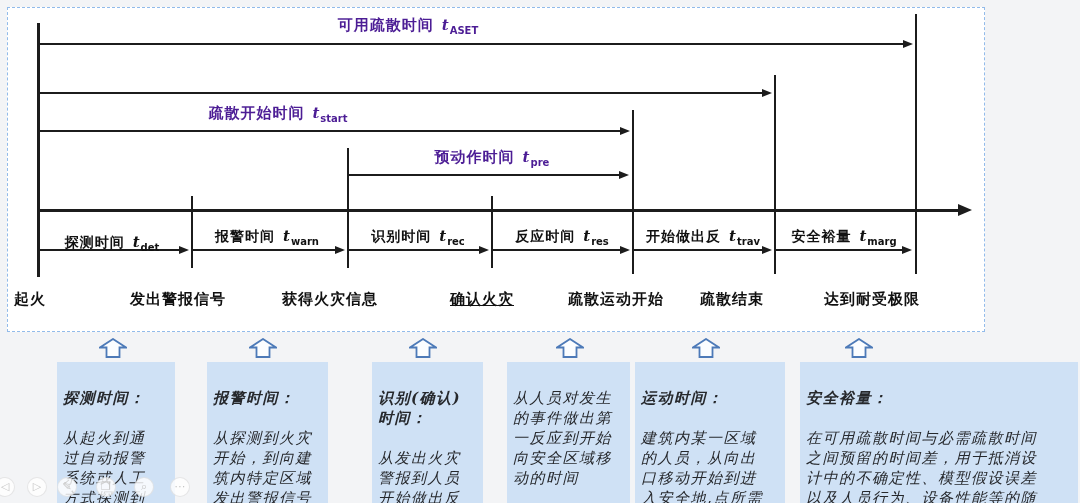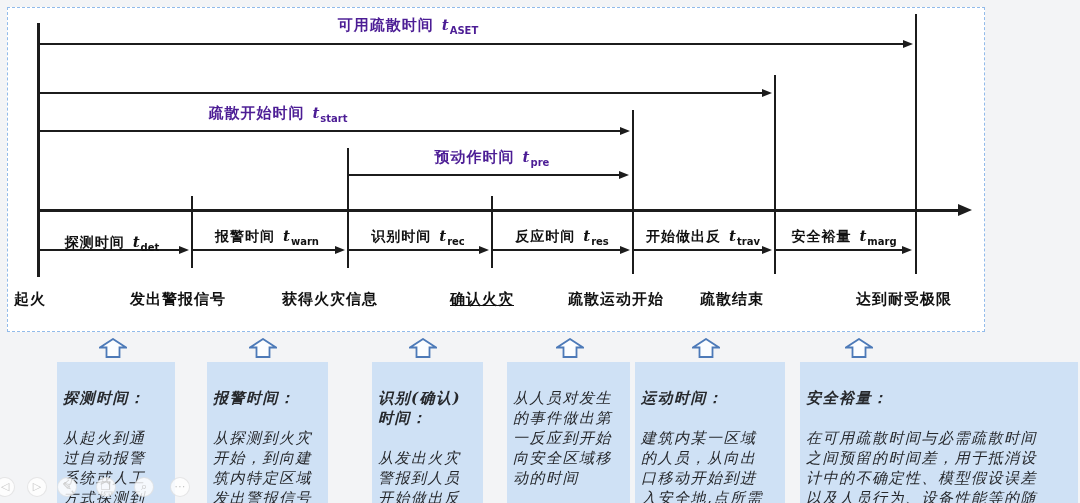--- a/index.html
+++ b/index.html
@@ -122,21 +122,21 @@
   <div class="slabel" style="left:844px; top:227px;">
     <span>安全裕量</span><span class="sym">t</span><sub>marg</sub>
   </div>
 
   <div class="milestone" style="left:30px;">起火</div>
   <div class="milestone" style="left:178px;">发出警报信号</div>
   <div class="milestone" style="left:330px;">获得火灾信息</div>
   <div class="milestone" style="left:482px;text-decoration:underline;">确认火灾</div>
   <div class="milestone" style="left:616px;">疏散运动开始</div>
   <div class="milestone" style="left:732px;text-align:center;">疏散结束</div>
-  <div class="milestone" style="left:904px;">达到耐受极限</div>
+  <div class="milestone" style="left:872px;">达到耐受极限</div>
 
   <svg class="uparrow" style="left:99px;" viewBox="0 0 28 20">
       <path d="M14 1 L27 9.5 L20.5 9.5 L20.5 19 L7.5 19 L7.5 9.5 L1 9.5 Z" fill="#fbfdff" stroke="#4d7ab8" stroke-width="1.8"></path>
     </svg>
   <svg class="uparrow" style="left:249px;" viewBox="0 0 28 20">
       <path d="M14 1 L27 9.5 L20.5 9.5 L20.5 19 L7.5 19 L7.5 9.5 L1 9.5 Z" fill="#fbfdff" stroke="#4d7ab8" stroke-width="1.8"></path>
     </svg>
   <svg class="uparrow" style="left:409px;" viewBox="0 0 28 20">
       <path d="M14 1 L27 9.5 L20.5 9.5 L20.5 19 L7.5 19 L7.5 9.5 L1 9.5 Z" fill="#fbfdff" stroke="#4d7ab8" stroke-width="1.8"></path>
     </svg>

